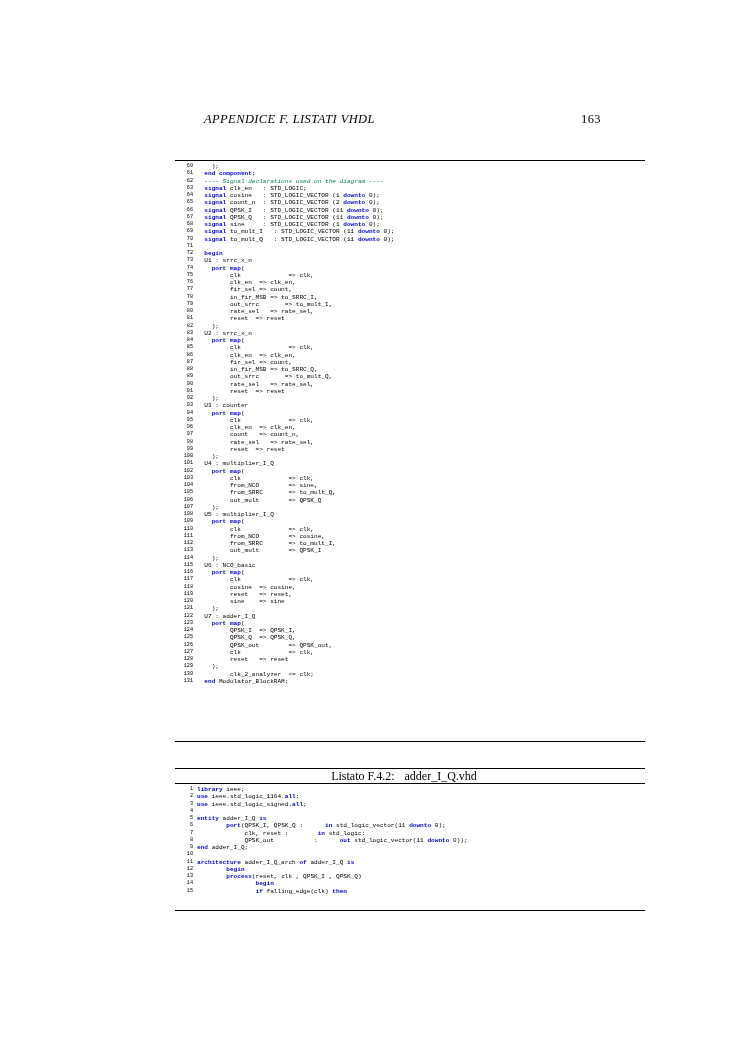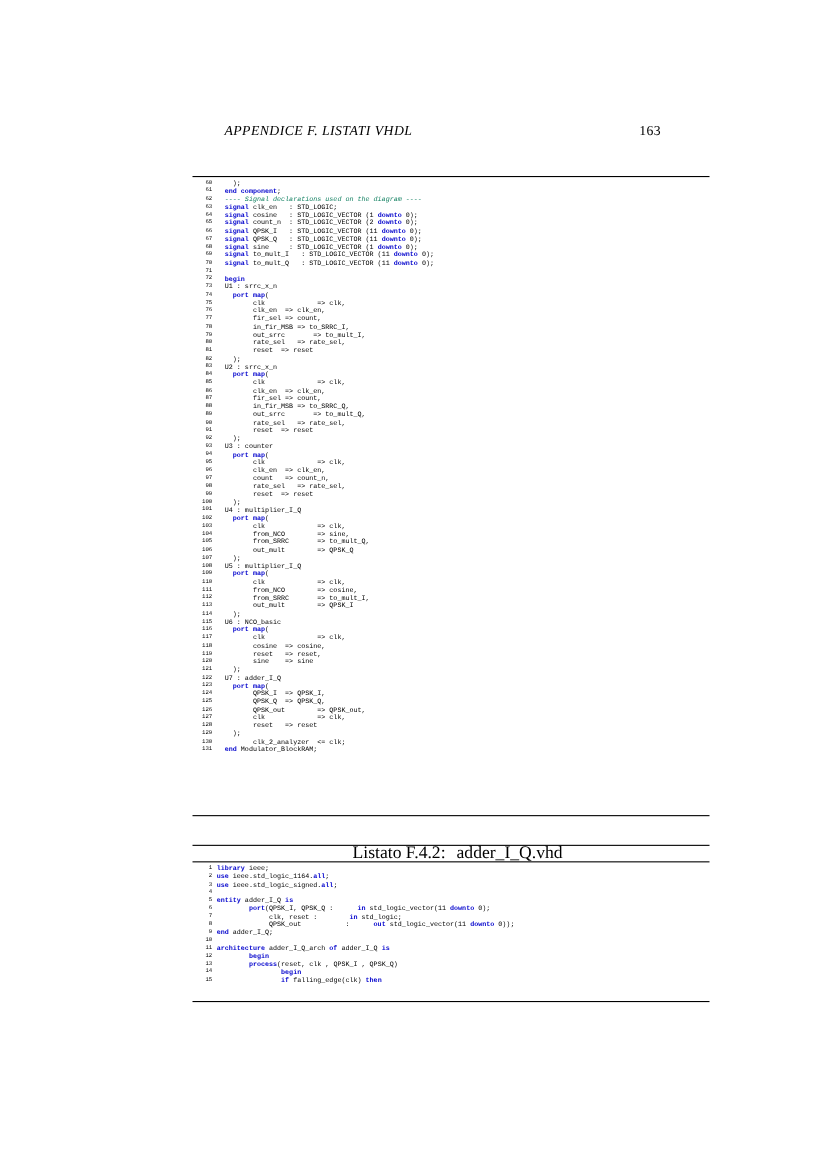--- a/index.html
+++ b/index.html
@@ -86,26 +86,26 @@
     background: #000000;
     height: 0.8px;
   }
   .rule-top-1  { left: 139px; top: 160px;  width: 470px; }
   .rule-bot-1  { left: 139px; top: 741px;  width: 470px; }
   .rule-cap-top{ left: 139px; top: 768px;  width: 470px; }
   .rule-cap-bot{ left: 139px; top: 783px;  width: 470px; }
   .rule-bot-2  { left: 139px; top: 910px;  width: 470px; }
   .caption {
     position: absolute;
-    left: 145px;
+    left: 133px;
     top: 770px;
     width: 470px;
     text-align: center;
     font-family: "Liberation Serif", serif;
-    font-size: 16px;
+    font-size: 12px;
     line-height: 12px;
   }
   .caption .cap-label { margin-right: 10px; }
 </style>
 </head>
 <body>
 
 <div class="page">
 
   <div class="running-head">

